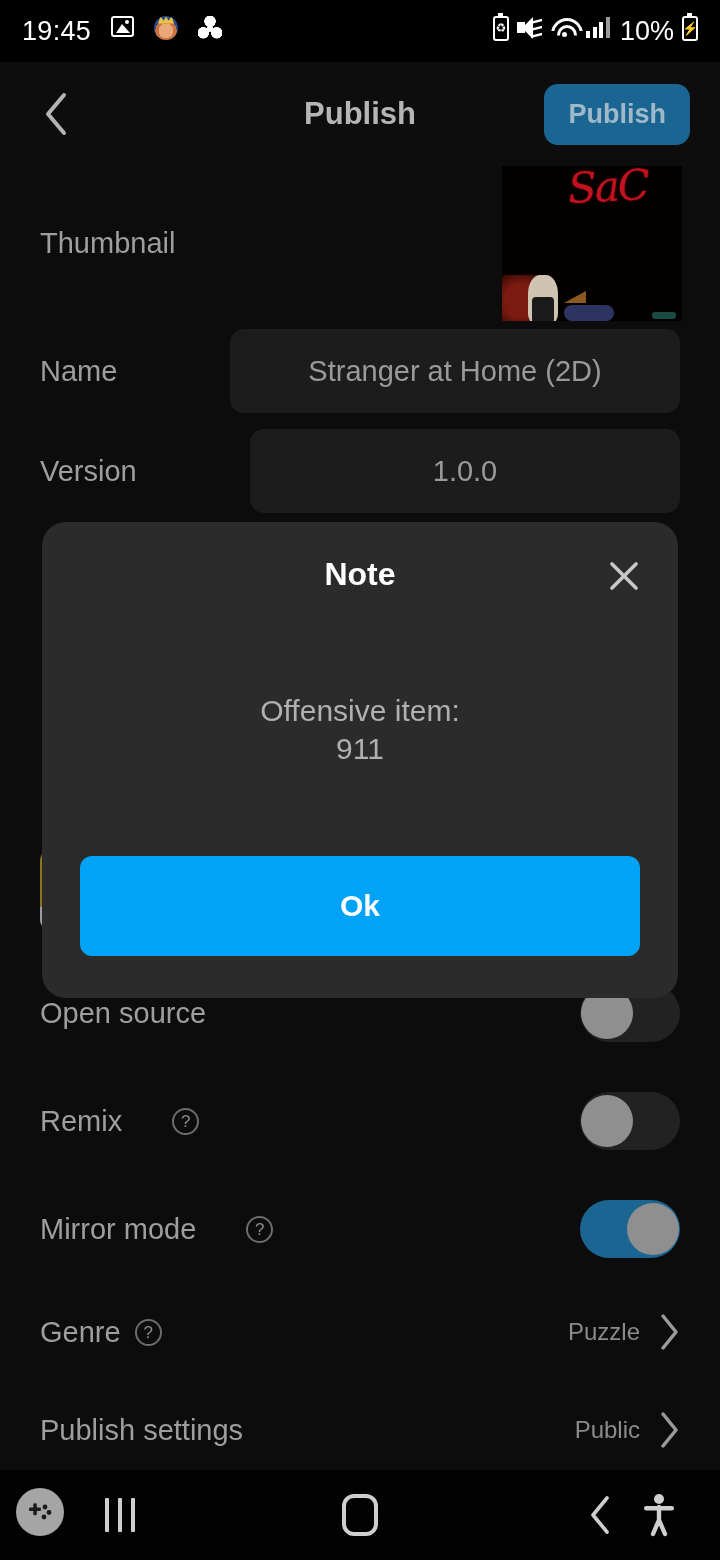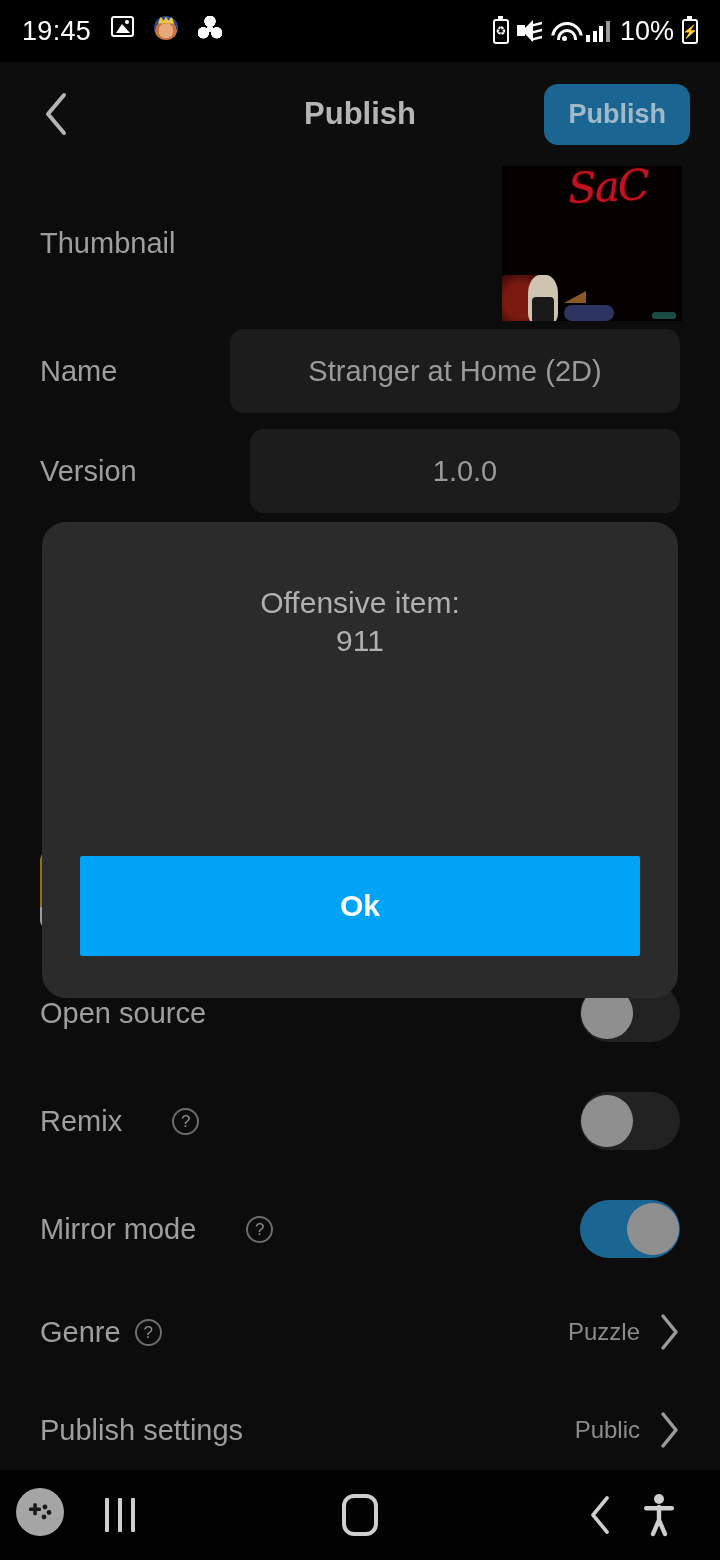--- a/index.html
+++ b/index.html
@@ -23,21 +23,21 @@
     width: 720px; height: 62px;
     background: #000;
     display: flex; align-items: center;
     padding: 0 22px;
   }
   .sb-left { display: flex; align-items: flex-start; gap: 20px; }
   .sb-time {
     color: #fff; font-size: 27px; letter-spacing: .3px;
     font-family: "Liberation Sans", sans-serif;
   }
-  .sb-right { margin-left: auto; display: flex; align-items: center; gap: 8px; padding-left: 20px; }
+  .sb-right { margin-left: auto; display: flex; gap: 8px; padding-left: 20px; }
   .sb-pct { color:#fff; font-size: 27px; margin-left: 2px; }
   .ic { display:inline-flex; align-items:center; justify-content:center; }
 
   
   .icon-gallery {
     width: 23px; height: 21px; border: 2.5px solid #fff; border-radius: 3px;
     position: relative; overflow: hidden;
   }
   .icon-gallery::after{
     content:""; position:absolute; left:3px; bottom:2px;
@@ -410,29 +410,39 @@
             <path d="M5 3 L18 19 L5 35" fill="none" stroke="#9a9a9a" stroke-width="3.5" stroke-linecap="round" stroke-linejoin="round"></path>
           </svg>
       </span>
     </div>
 
   </div>
 
   <div style="position:absolute; left:42px; top:522px; width:636px; height:476px;
               background:#2b2b2b; border-radius:24px; z-index:20;">
 
+    <div style="position:relative; height:108px;">
+      <div style="position:absolute; left:0; right:0; top:34px; text-align:center;
+                  color:#ffffff; font-size:32px; font-weight:bold;">Note</div>
+      <div style="position:absolute; right:28px; top:28px; width:52px; height:52px;
+                  display:flex; align-items:center; justify-content:center;">
+        <svg width="34" height="34" viewBox="0 0 34 34">
+          <path d="M5 5 L29 29 M29 5 L5 29" stroke="#c8c8c8" stroke-width="3.6" stroke-linecap="round"></path>
+        </svg>
+      </div>
+    </div>
 
     <div style="text-align:center; color:#b0b0b0; font-size:30px; line-height:1.28; padding:62px 30px 0;">
       <div>Offensive item:</div>
       <div>911</div>
     </div>
 
     <button style="position:absolute; left:38px; bottom:42px; width:560px; height:100px;
                    background:#00a3f5; color:#ffffff; font-size:30px; font-weight:bold;
-                   border:none; border-radius:2px;
+                   border:none; border-radius:12px;
                    font-family:'Liberation Sans', sans-serif;">Ok</button>
   </div>
 
   <div class="fab-gamepad">
     <svg width="34" height="34" viewBox="0 0 34 34">
       <circle cx="17" cy="17" r="16" fill="#a5a5a5"></circle>
       <rect x="6" y="12.5" width="12" height="3.5" rx="1.3" fill="#1b1b1b"></rect>
       <rect x="10.3" y="8.2" width="3.5" height="12" rx="1.3" fill="#1b1b1b"></rect>
       <circle cx="22" cy="12" r="2.4" fill="#1b1b1b"></circle>
       <circle cx="26" cy="17.5" r="2.4" fill="#1b1b1b"></circle>

